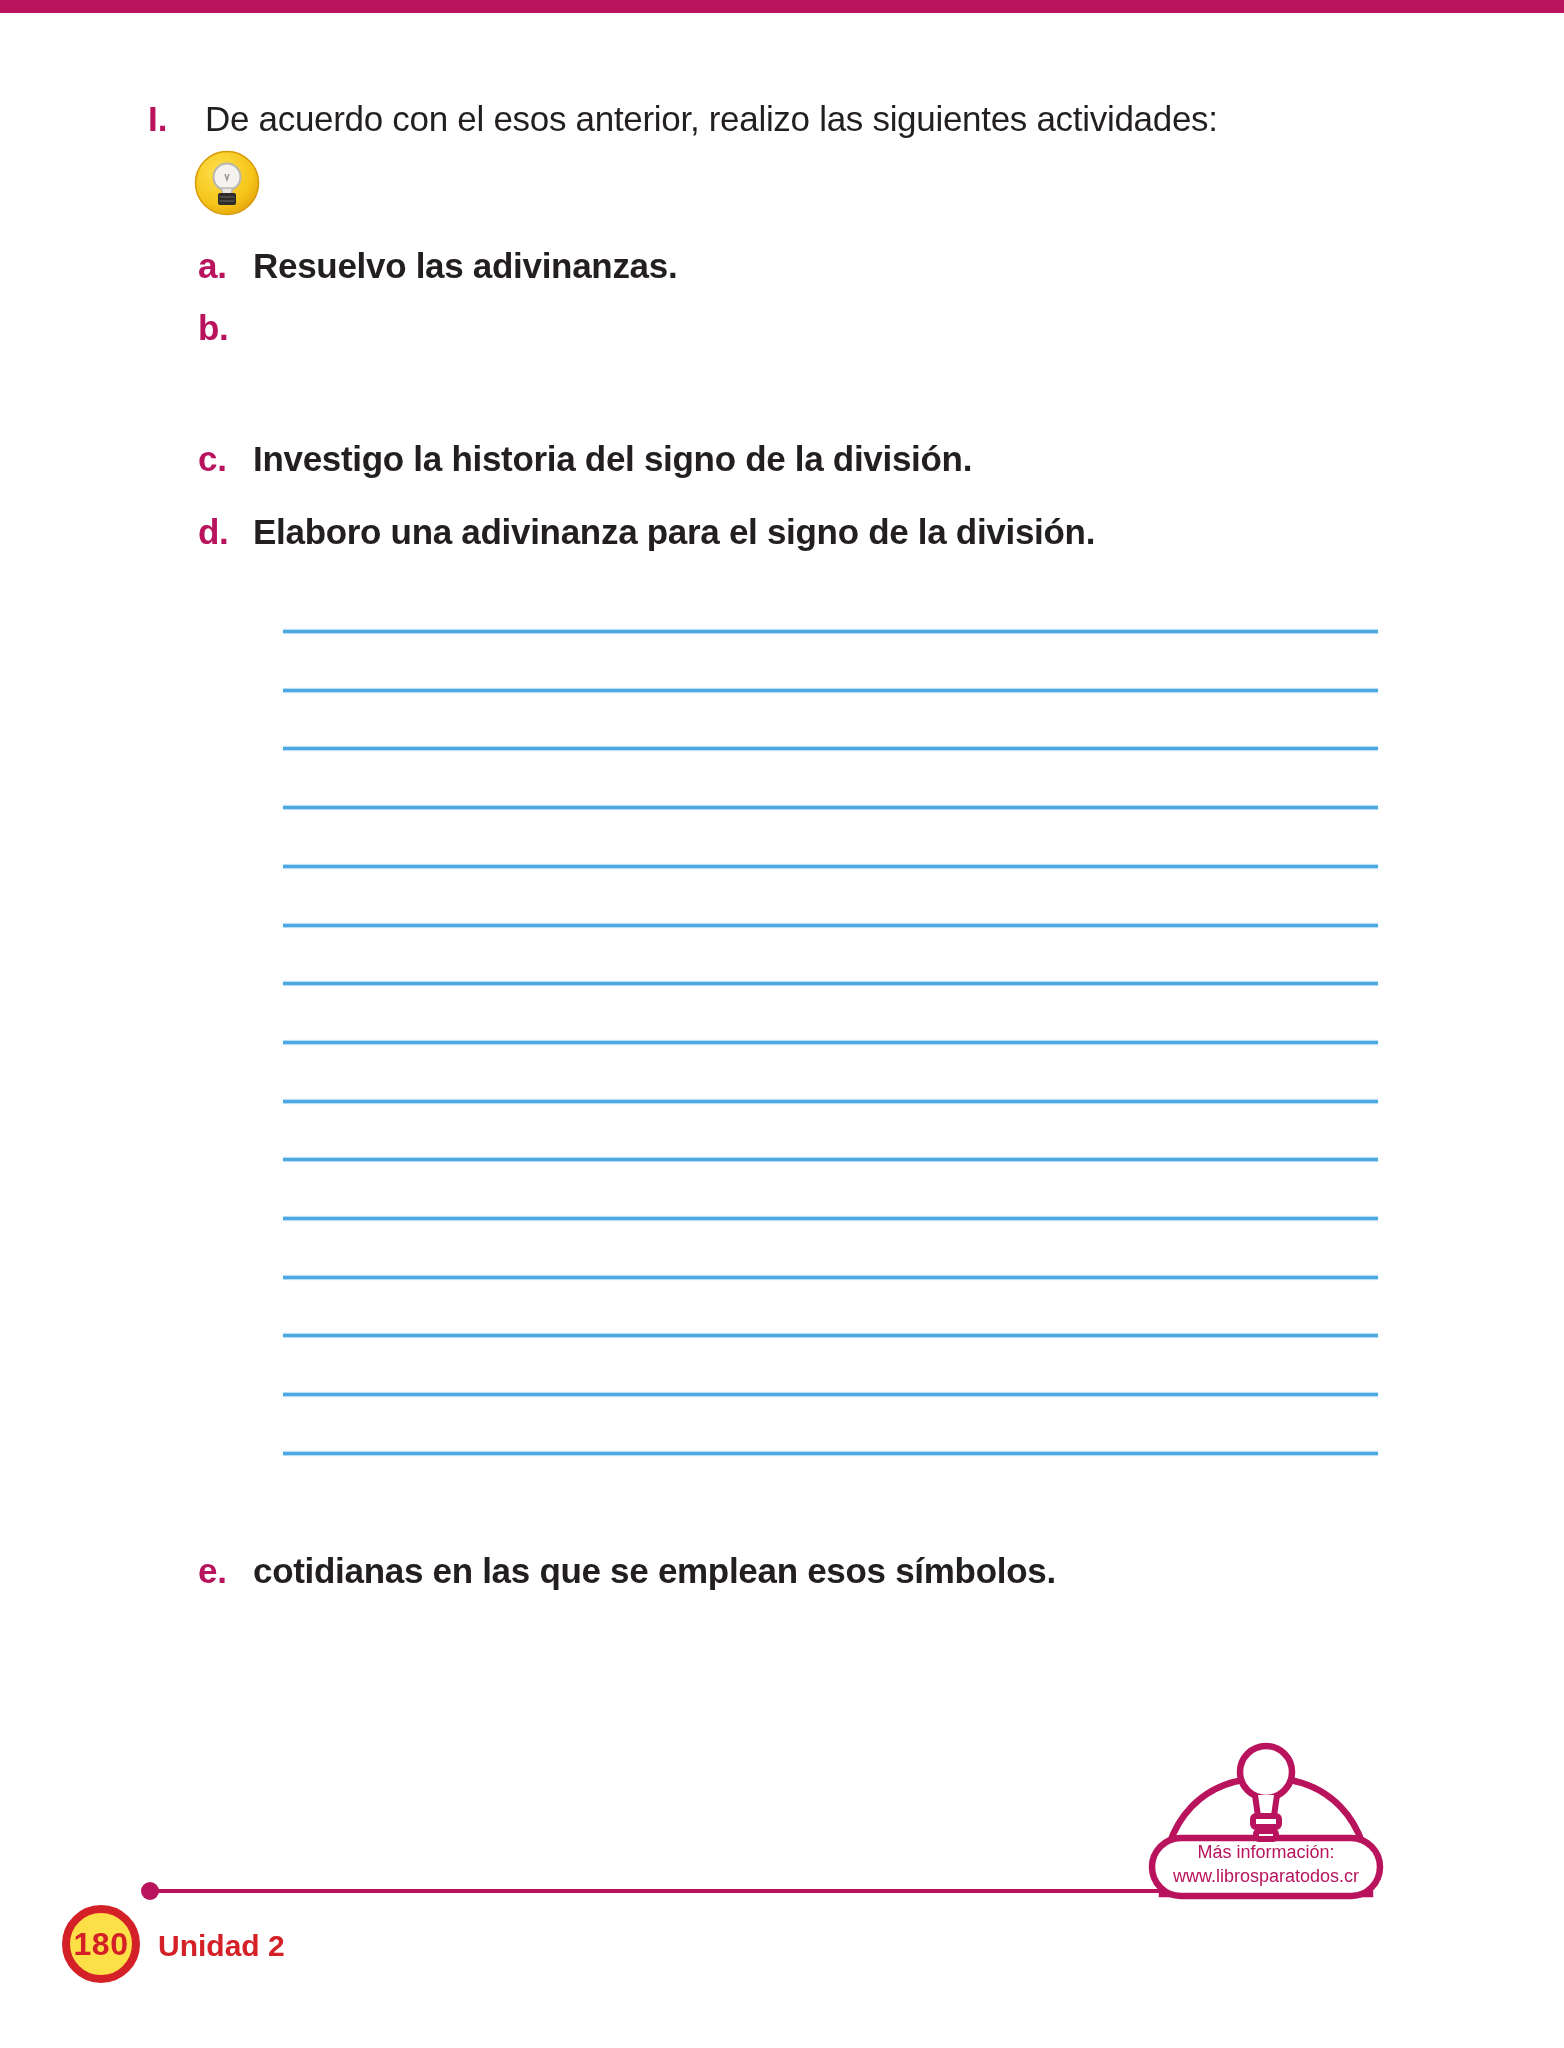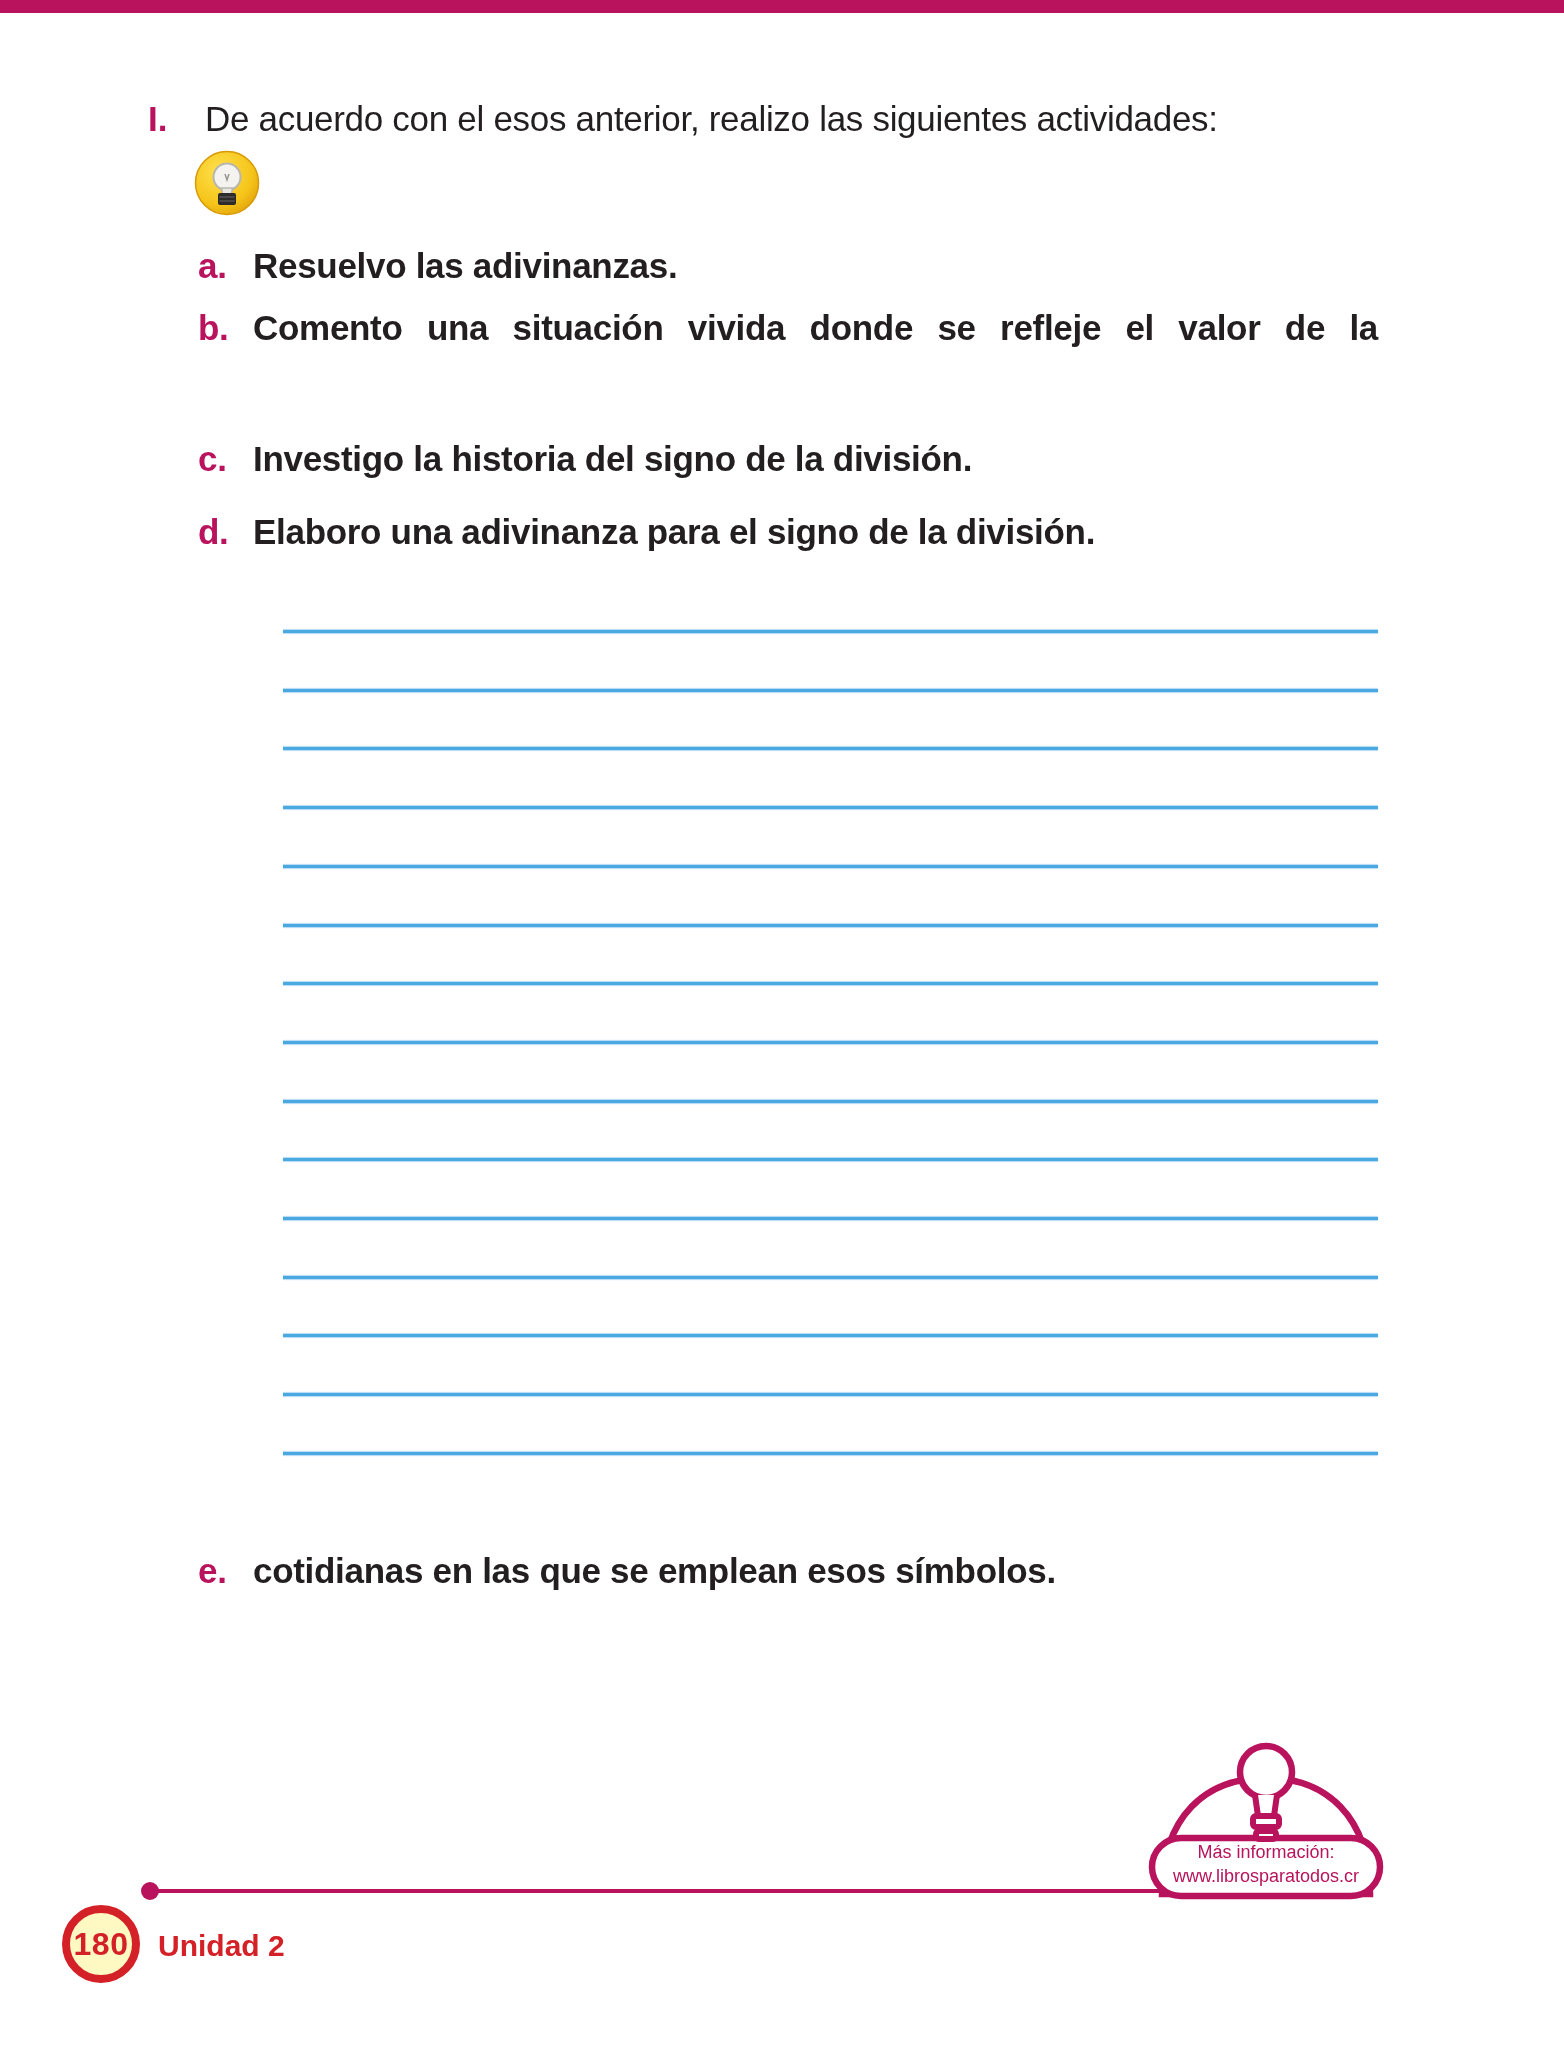--- a/index.html
+++ b/index.html
@@ -27,21 +27,21 @@
          box-shadow:0 1px 1px rgba(120,190,235,.55),0 -1px 1px rgba(120,190,235,.55);}
   
   .badge{position:absolute;left:1146px;top:1742px;width:240px;height:160px;}
   .badge svg{position:absolute;left:0;top:0;}
   .badge-text{position:absolute;left:0;top:98px;width:240px;text-align:center;
               color:var(--magenta);font-size:18px;line-height:24px;font-weight:500;}
   
   .footer-rule{position:absolute;left:150px;top:1889px;width:1012px;height:4px;background:var(--magenta);}
   .footer-dot{position:absolute;left:141px;top:1882px;width:18px;height:18px;border-radius:50%;background:var(--magenta);}
   .page-ring{position:absolute;left:62px;top:1905px;width:62px;height:62px;border:8px solid var(--red);
-             border-radius:50%;background:#fef9c3;display:flex;align-items:center;justify-content:center;
+             border-radius:50%;background:#fde047;display:flex;align-items:center;justify-content:center;
              color:var(--red);font-size:32px;font-weight:bold;letter-spacing:0.5px;}
   .unit-label{position:absolute;left:158px;top:1929px;color:var(--red);font-size:30px;font-weight:bold;}
 </style>
 </head>
 <body style="--magenta: #b8135c; --red: #d42127; --ink: #231f20; --blue: #4aa9e0;">
 
 <div class="top-bar"></div>
 
 <div class="heading">
   <span class="roman">I.</span>
@@ -70,21 +70,20 @@
 <div class="activity" style="top:238px">
   <span class="marker">a.</span>
   <div class="atext">
     <div class="aline">Resuelvo las adivinanzas.</div>
   </div>
 </div>
 
 <div class="activity" style="top:300px">
   <span class="marker">b.</span>
   <div class="atext">
-    <div class="aline just">Comento una situación vivida donde se refleje el valor de la</div>
   </div>
 </div>
 
 <div class="activity" style="top:431px">
   <span class="marker">c.</span>
   <div class="atext">
     <div class="aline">Investigo la historia del signo de la división.</div>
   </div>
 </div>
 

